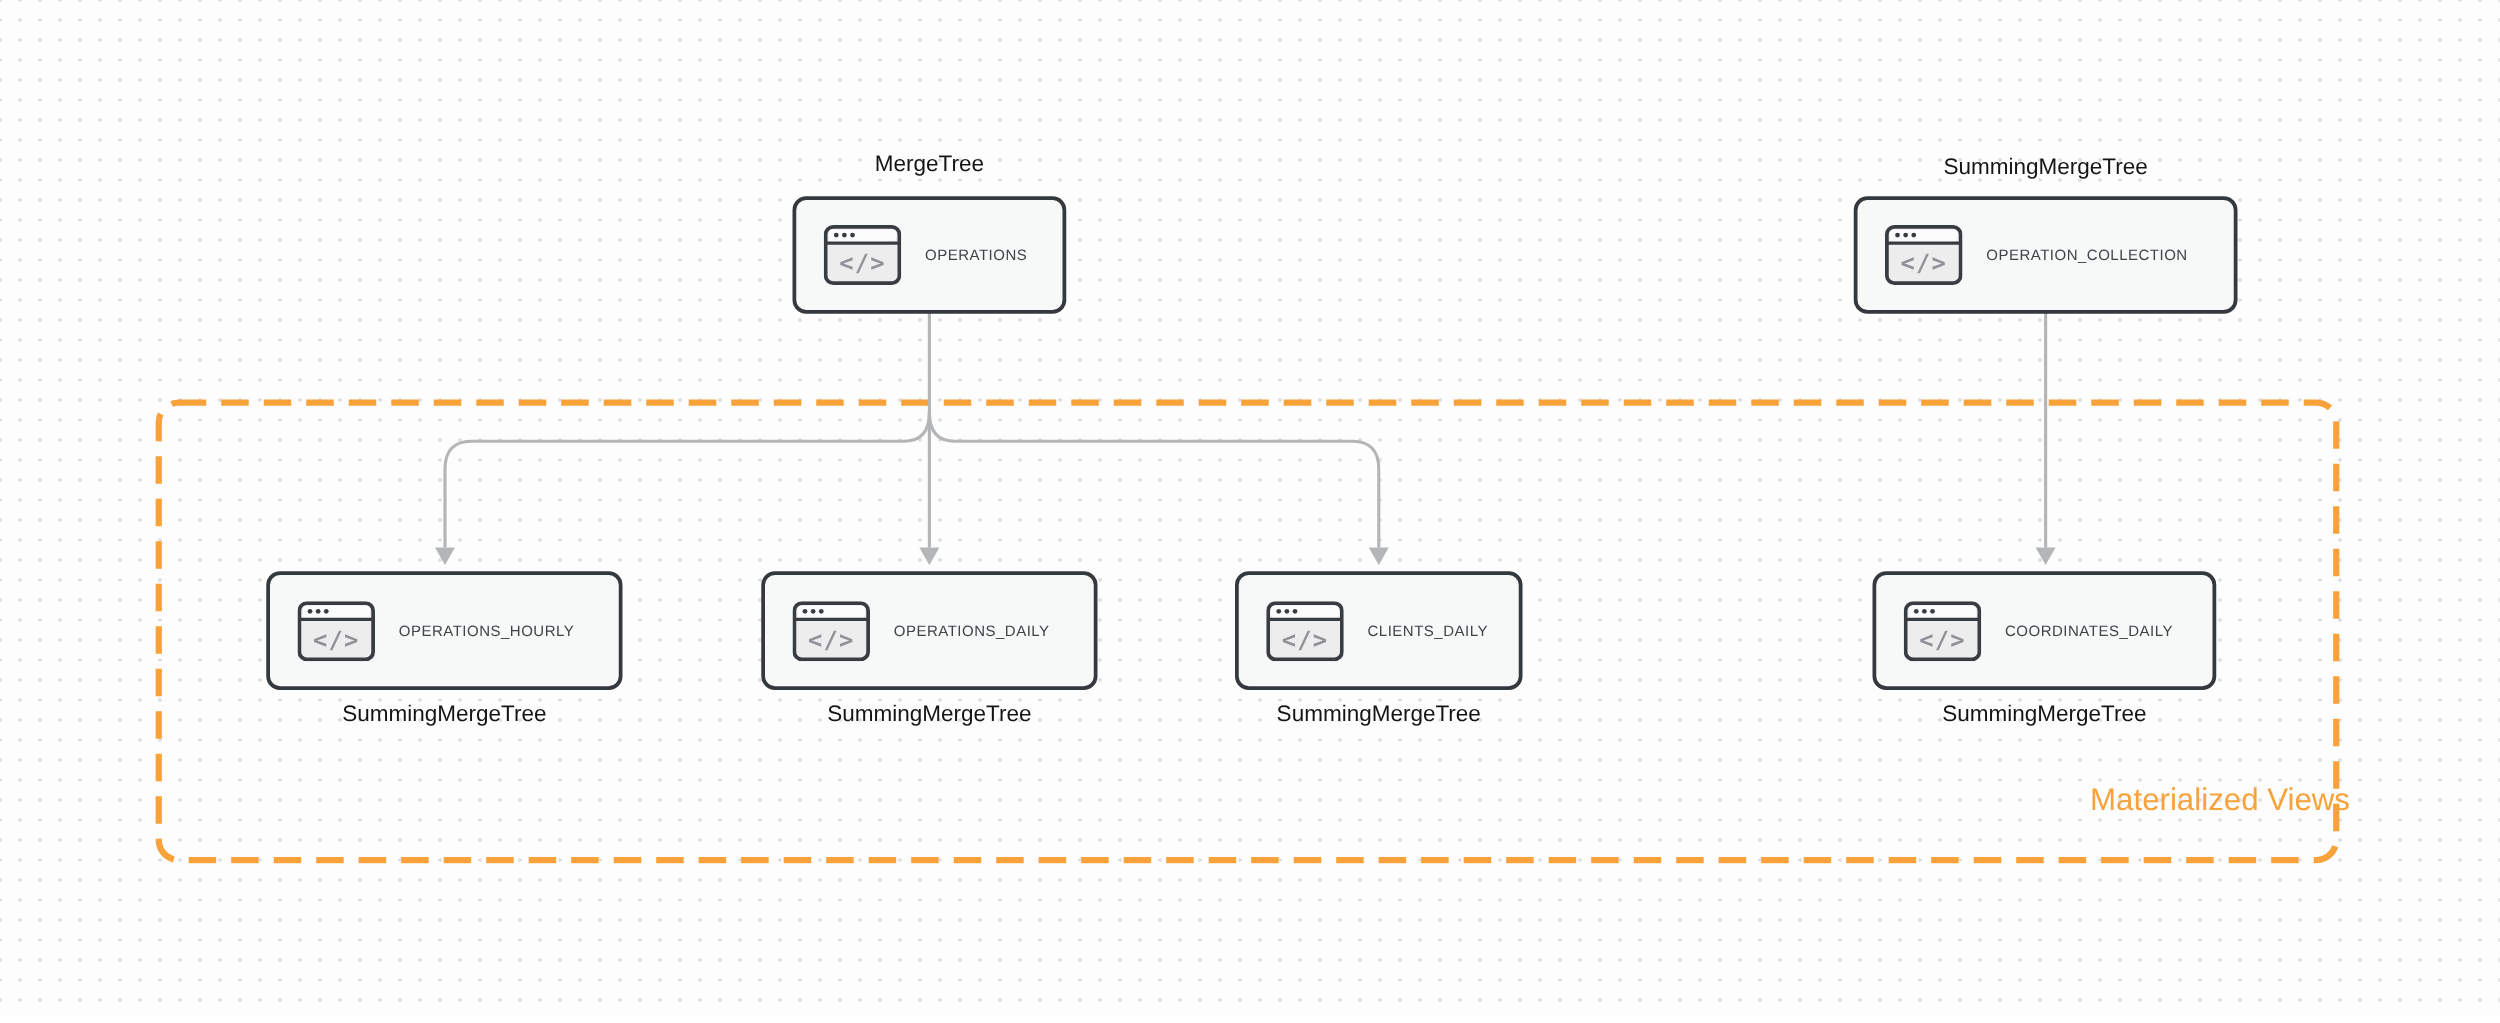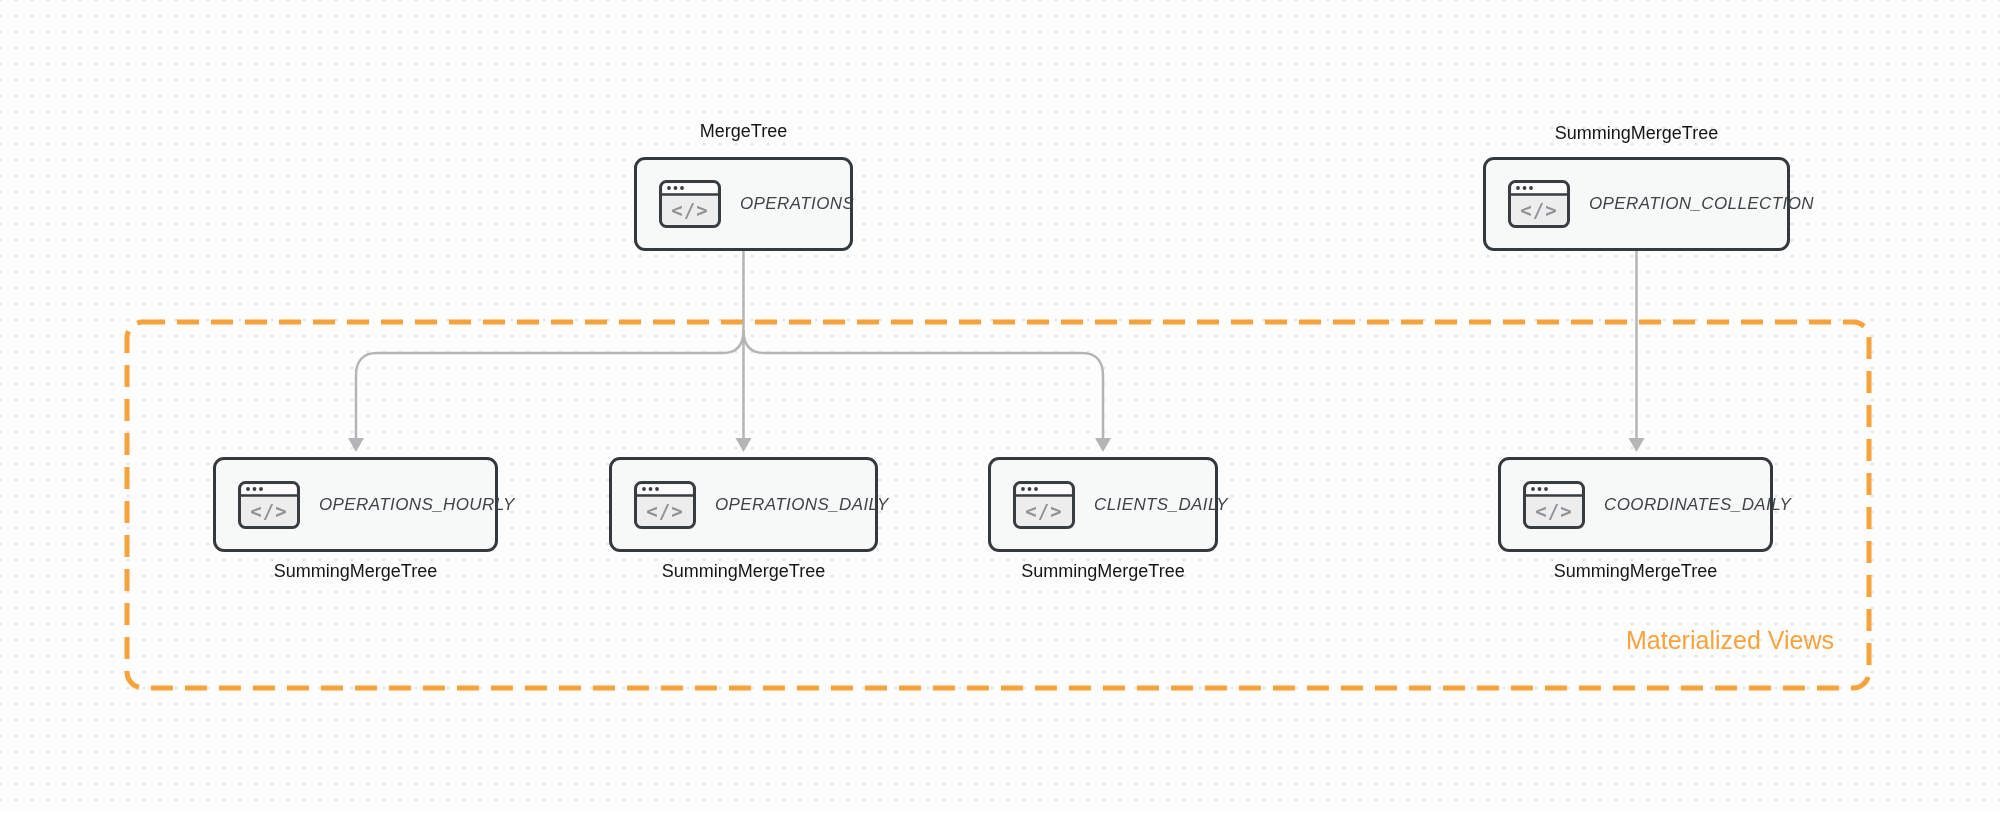--- a/index.html
+++ b/index.html
@@ -30,41 +30,40 @@
     border: 3px solid #34393e;
     border-radius: 11px;
     display: flex;
     align-items: center;
     gap: 19px;
     padding-left: 22px;
   }
   .node.bottom { height: 95px; }
 
   .node-label {
-    font-style: italic;
-    font-size: 17px;
+    font-size: 12px;
     color: #3f4449;
     letter-spacing: 0.4px;
     white-space: nowrap;
   }
 
   .engine-label {
     position: absolute;
     font-size: 18px;
     color: #141517;
     text-align: center;
     white-space: nowrap;
   }
 
   .group-label {
     position: absolute;
     left: 1580px;
     top: 626px;
     width: 300px;
-    text-align: center;
+    text-align: right;
     font-size: 25px;
     font-weight: 500;
     color: #f8a23b;
     white-space: nowrap;
   }
 
   .icon-wrap { display: flex; align-items: center; }
 </style>
 </head>
 <body>

